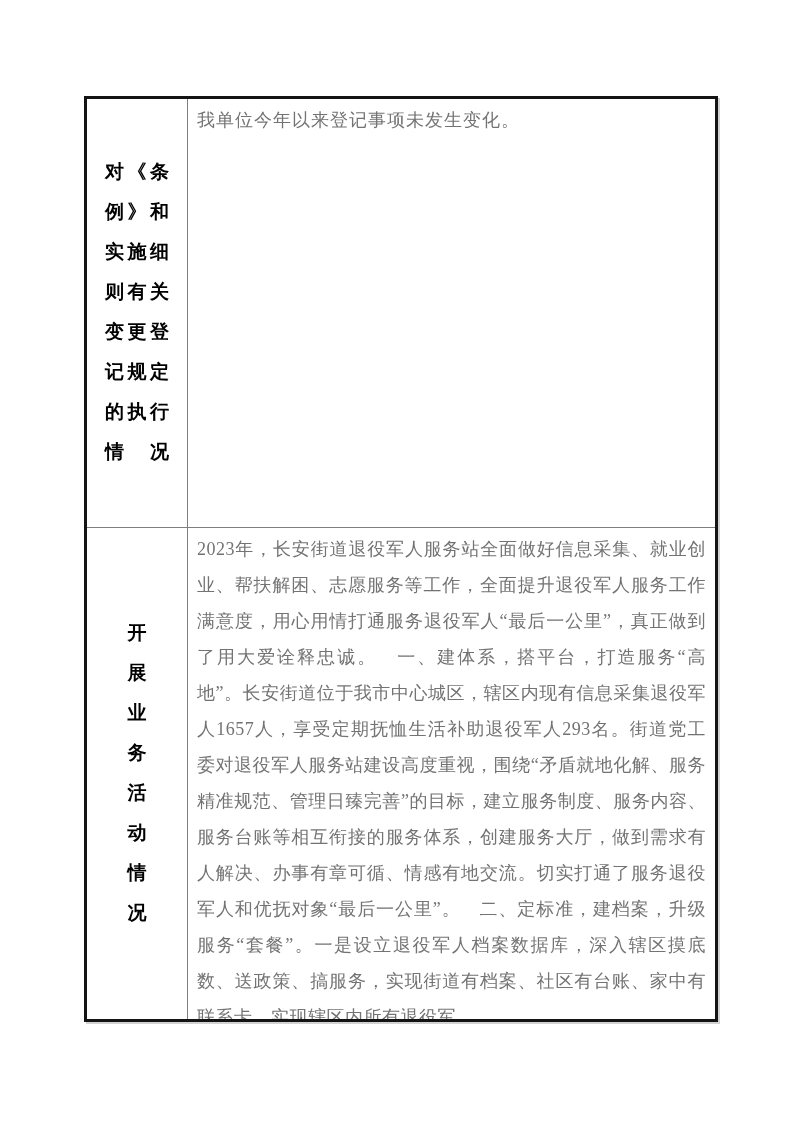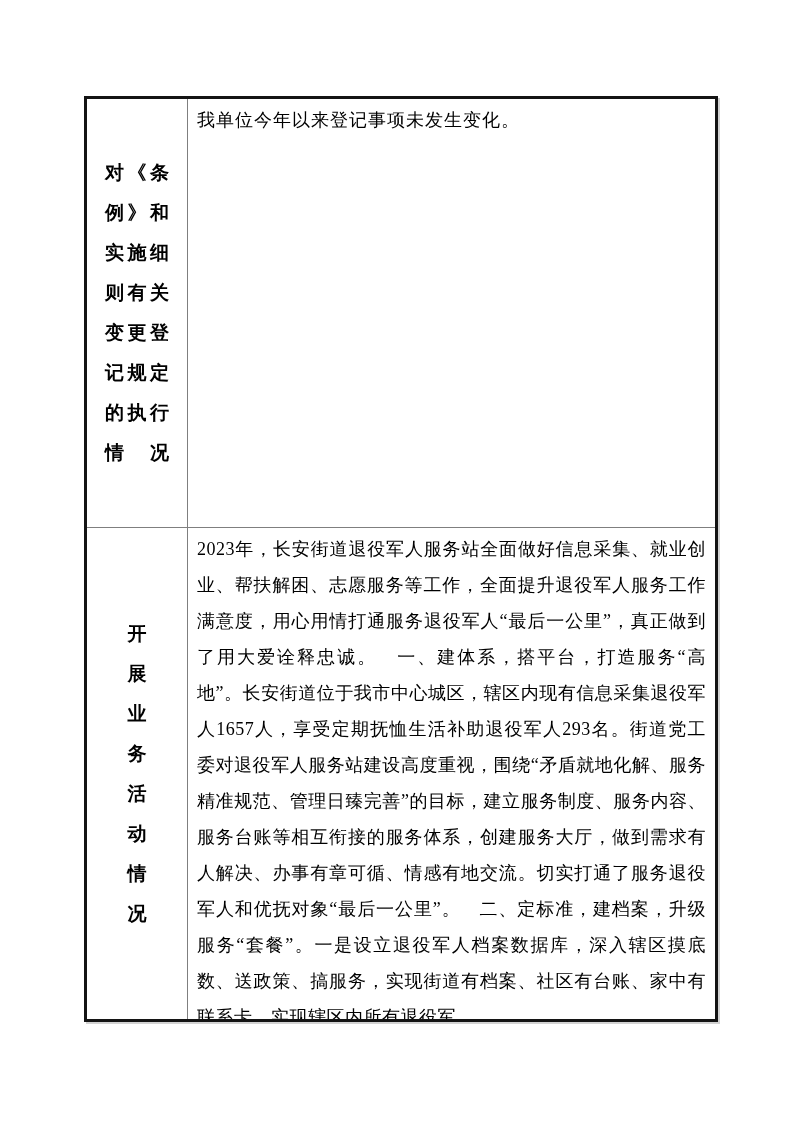--- a/index.html
+++ b/index.html
@@ -28,21 +28,21 @@
   }
   .cell { overflow: hidden; }
   .label-cell {
     border-right: 1px solid #7f7f7f;
     display: flex;
     flex-direction: column;
     justify-content: center;
     align-items: center;
   }
   .row1 { border-bottom: 1px solid #7f7f7f; }
-  .vlabel { width: 64px; }
+  .vlabel { width: 64px; font-family: Liberation Mono, monospace; }
   .vlabel-line {
     width: 64px;
     font-size: 19px;
     font-weight: bold;
     line-height: 40px;
     white-space: nowrap;
     text-align: justify;
     text-align-last: justify;
     -moz-text-align-last: justify;
   }
@@ -53,21 +53,21 @@
     line-height: 40px;
     text-align: center;
   }
   .content-cell {
     padding: 3px 9px 0 9px;
   }
   .para {
     font-size: 18px;
     line-height: 36px;
     letter-spacing: 1px;
-    color: #000000;
+    color: #737373;
   }
   .para.justify {
     text-align: justify;
     text-justify: inter-ideograph;
     letter-spacing: 0.5px;
   }
 </style>
 </head>
 <body>
 

